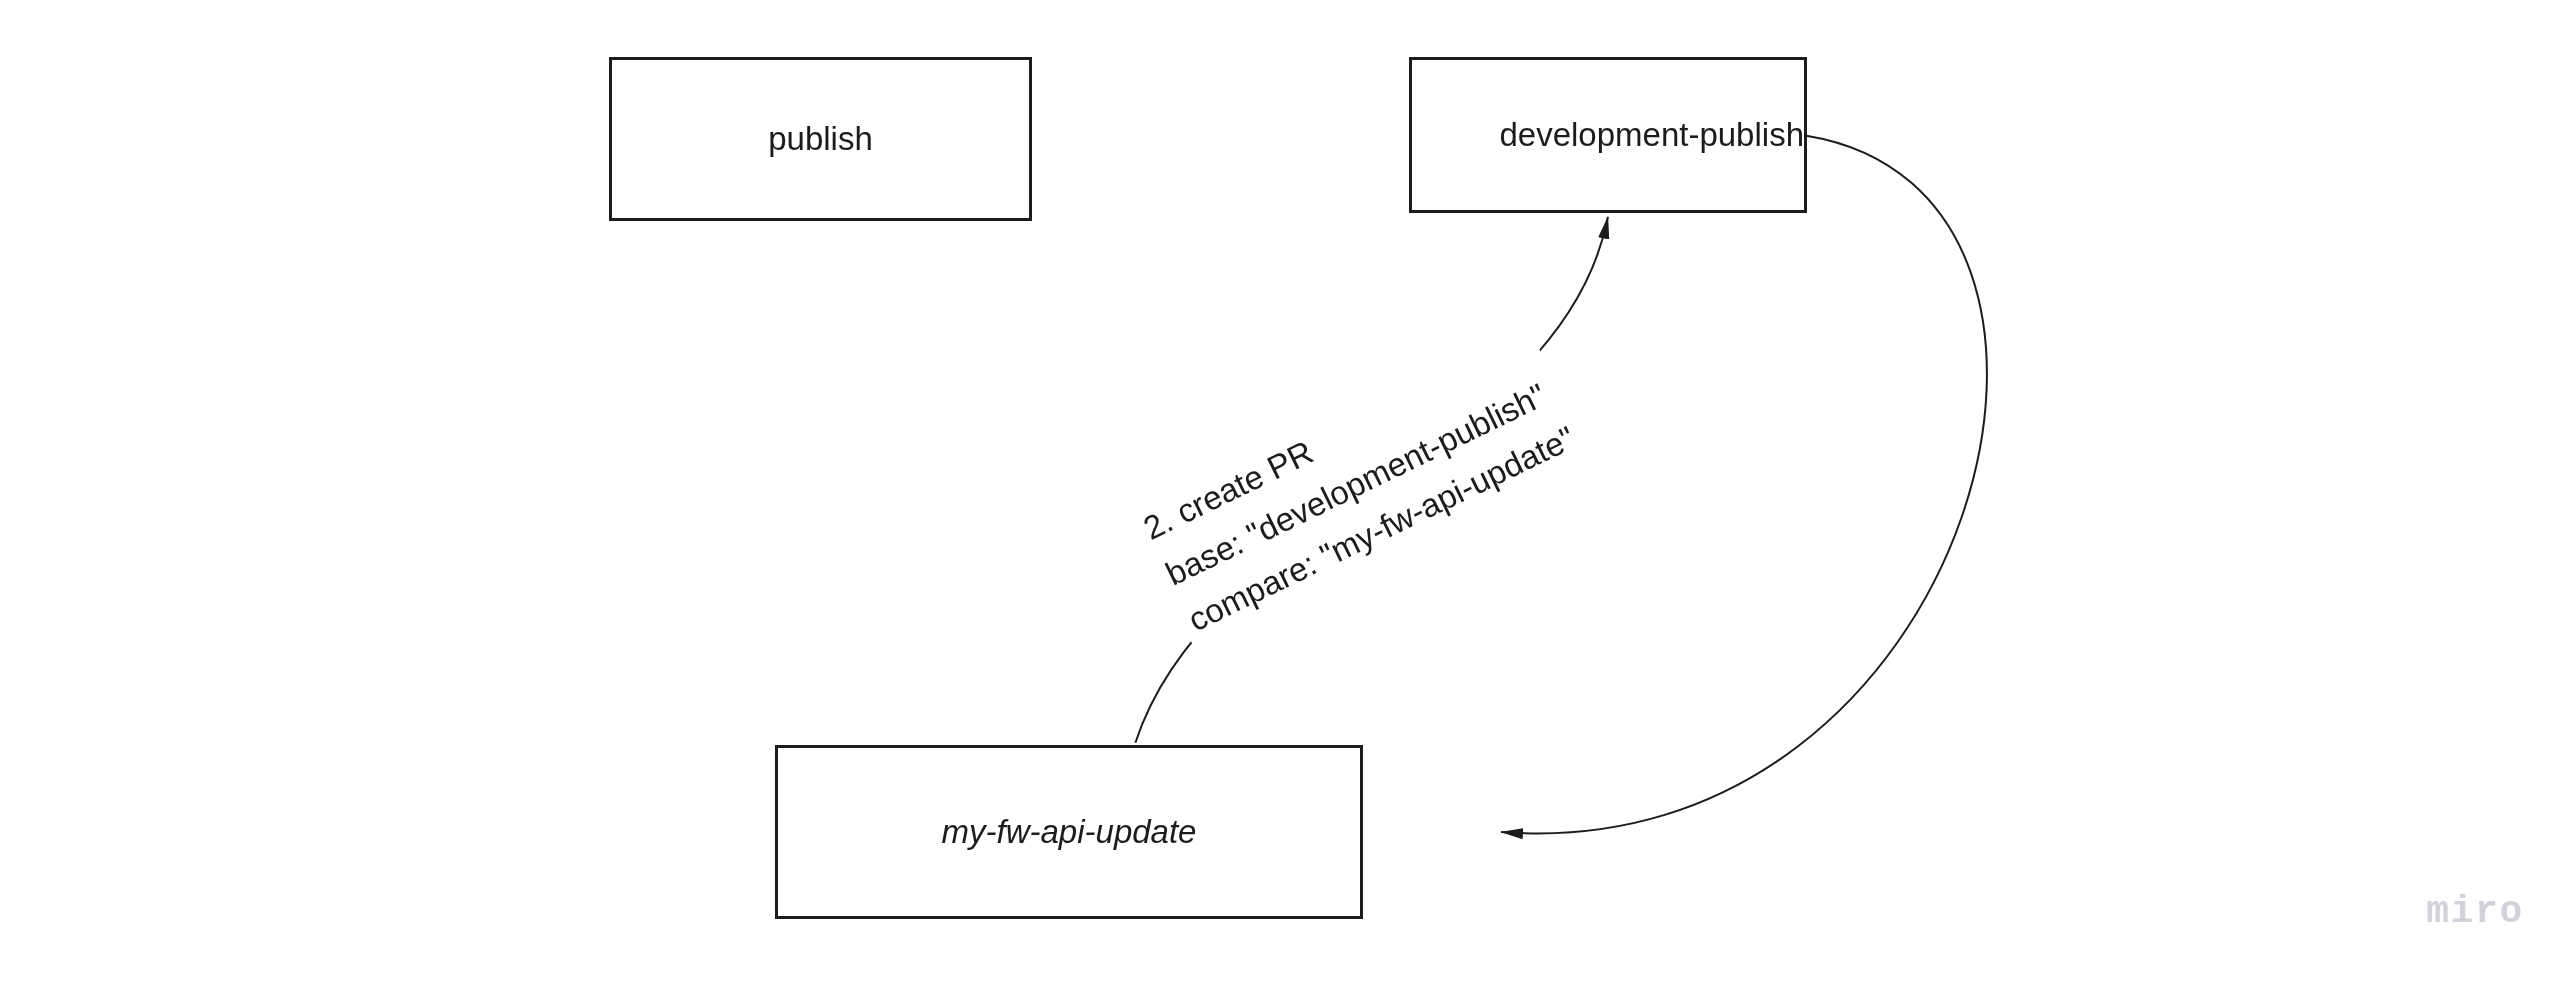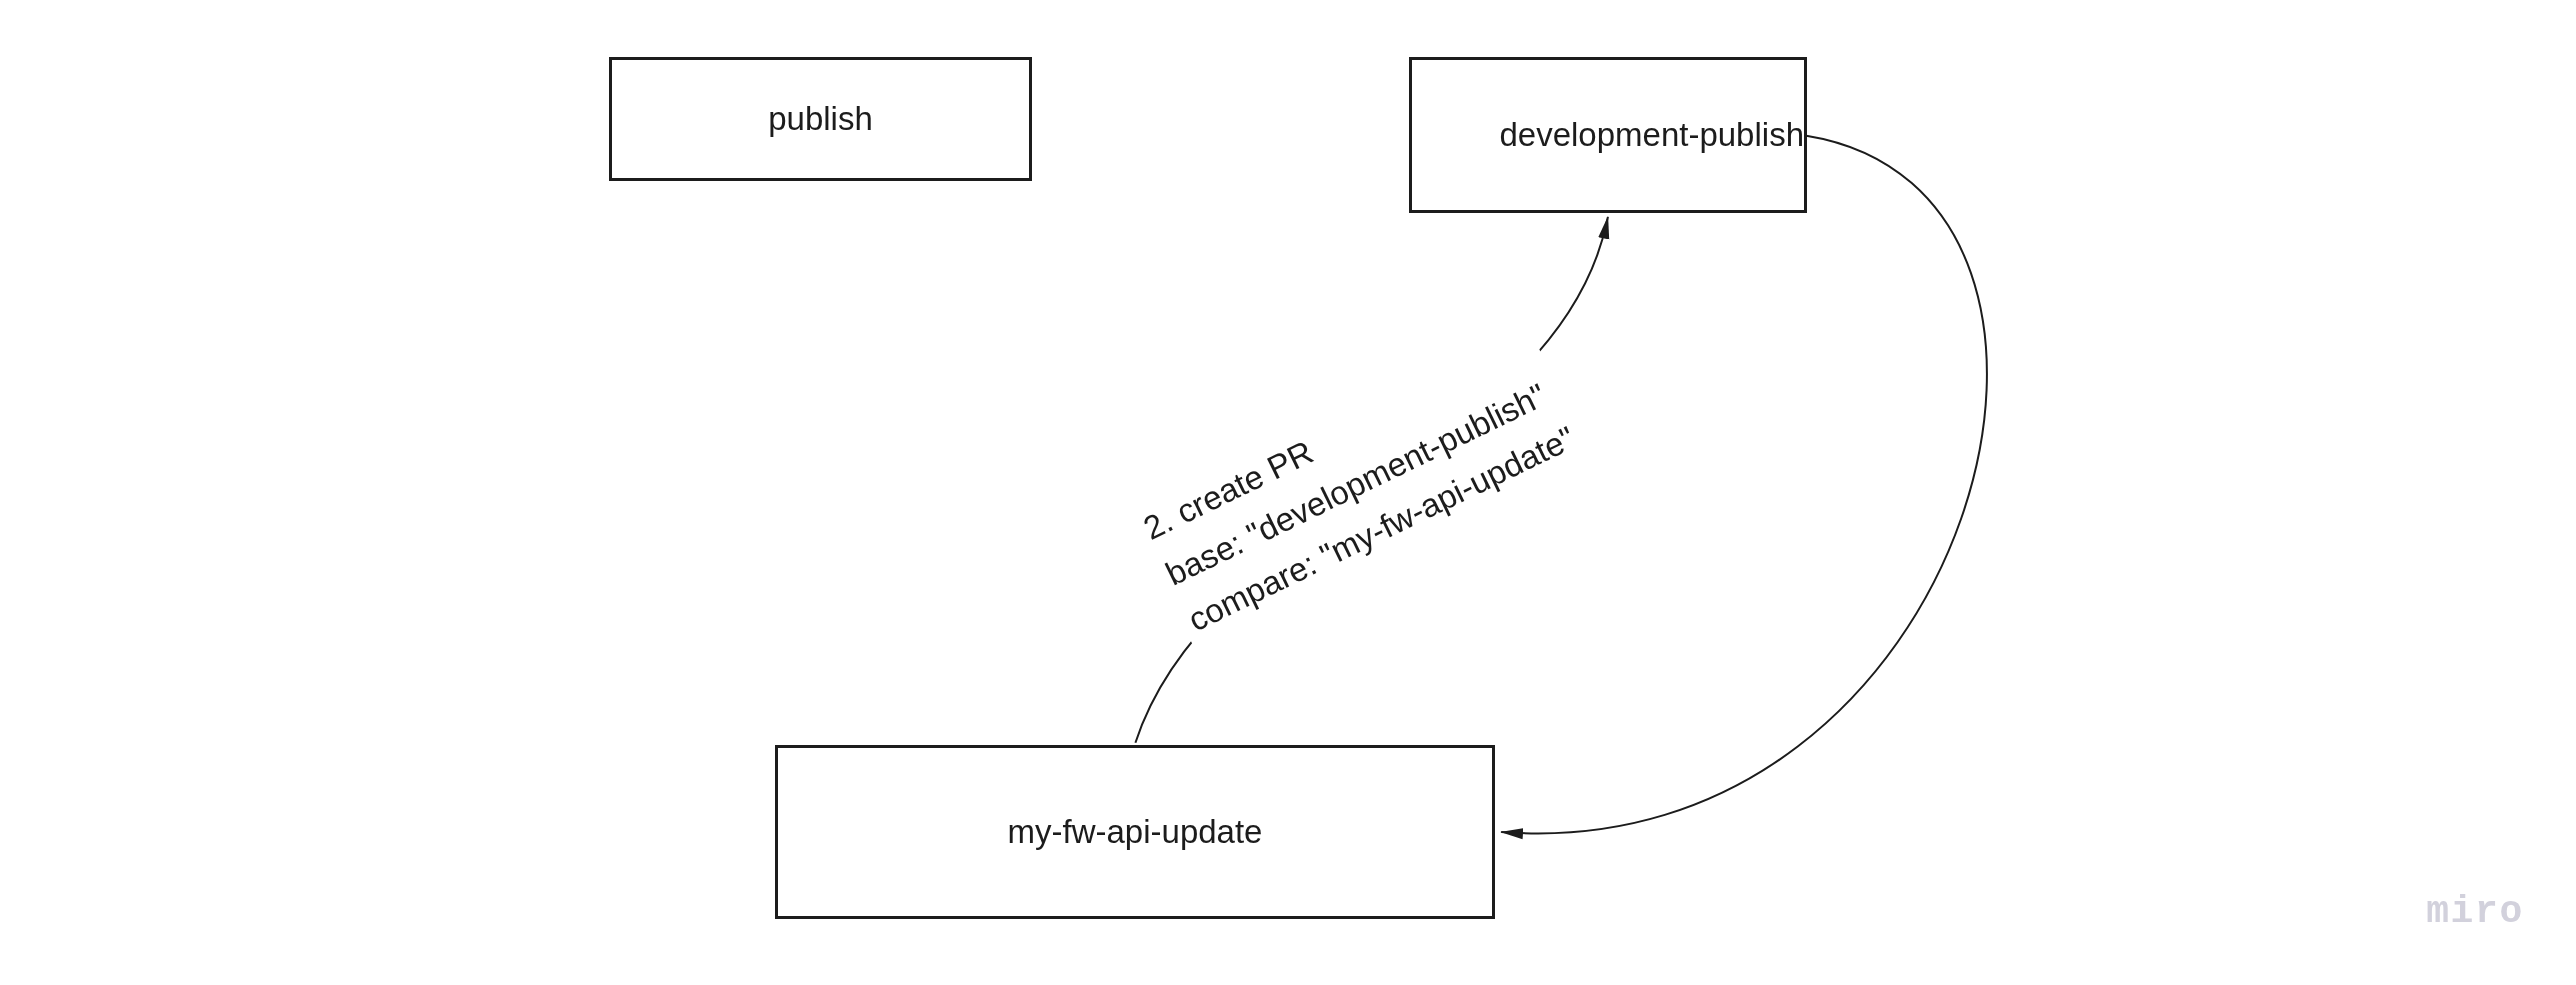--- a/index.html
+++ b/index.html
@@ -37,29 +37,29 @@
     flex-direction: column;
     align-items: center;
     justify-content: center;
     text-align: center;
     font-size: 33px;
     line-height: 1.32;
     white-space: nowrap;
   }
   #node-publish {
     left: 609px; top: 57px;
-    width: 423px; height: 124px;
+    width: 423px; height: 164px;
   }
   #node-development-publish {
     left: 1409px; top: 57px;
     width: 398px; height: 156px; align-items: flex-end;
   }
   #node-my-fw-api-update {
     left: 775px; top: 745px;
-    width: 720px; height: 174px;
+    width: 588px; height: 174px; font-style: italic;
   }
   .connector-label {
     position: absolute;
     background: #ffffff;
     font-size: 33px;
     white-space: nowrap;
   }
   #label-create-branch {
     left: 1939px; top: 579px;
     transform: translate(-50%, -50%);

